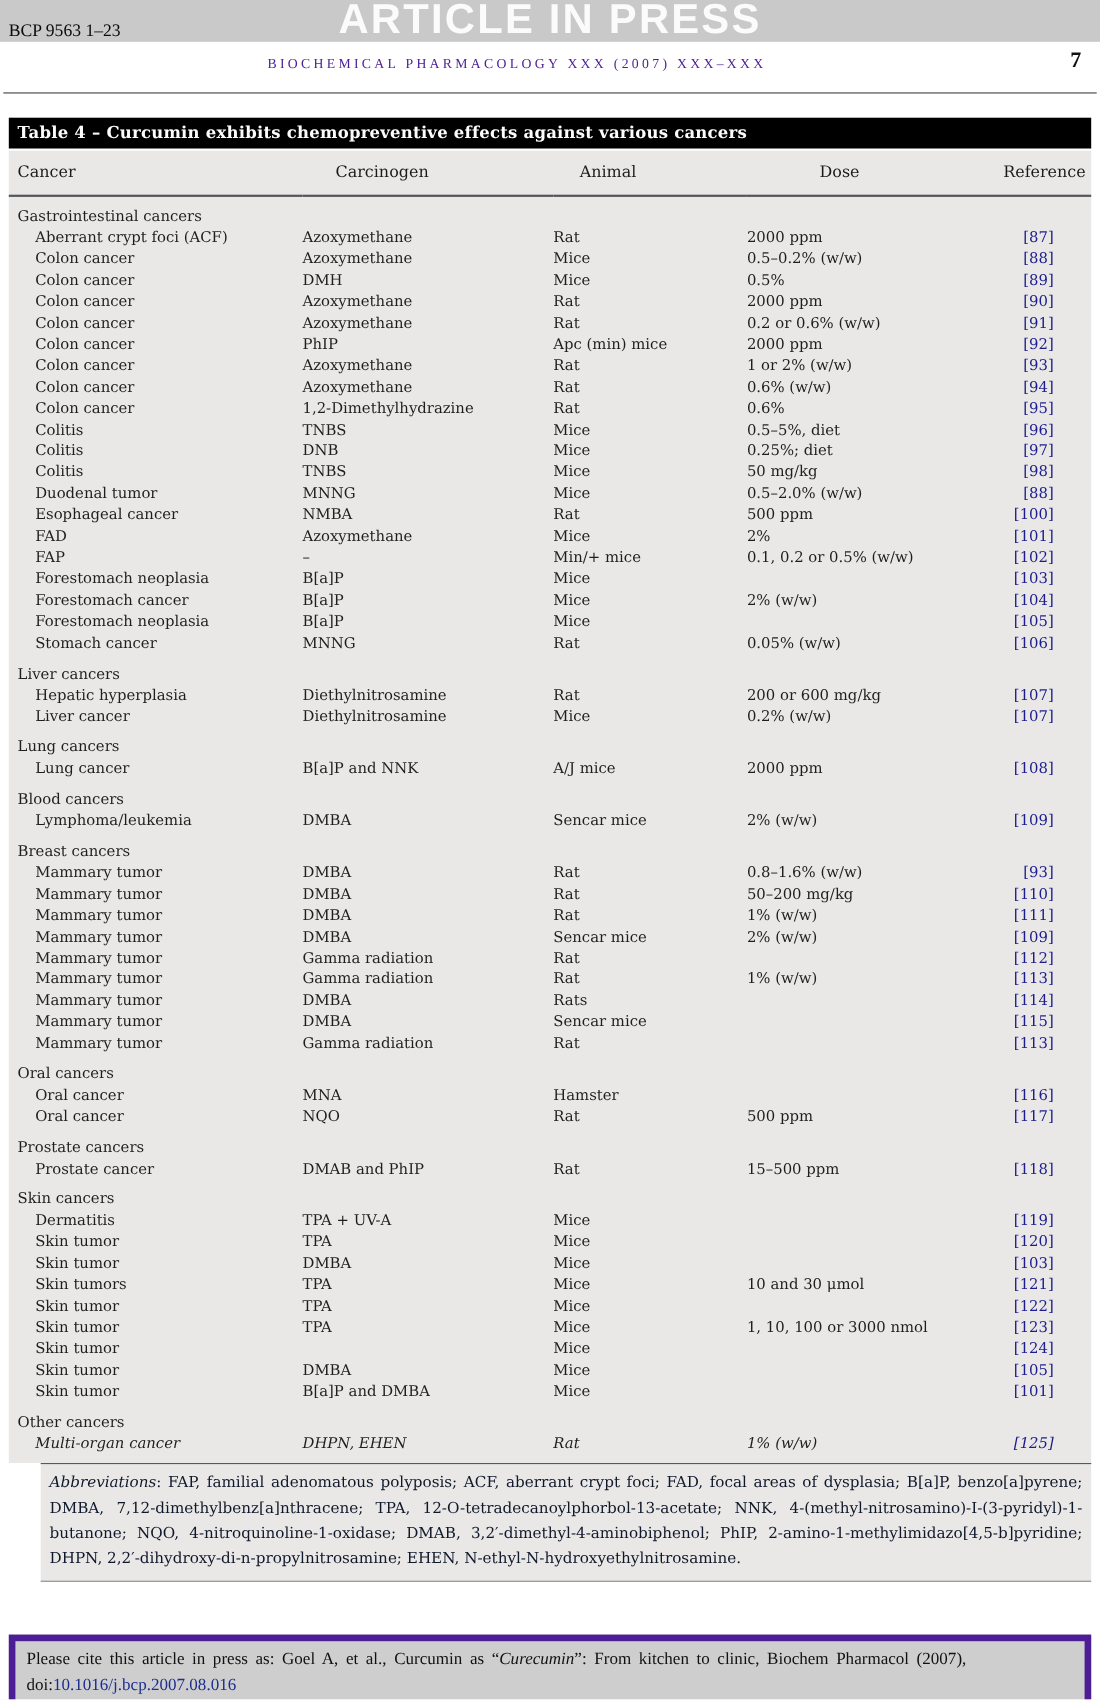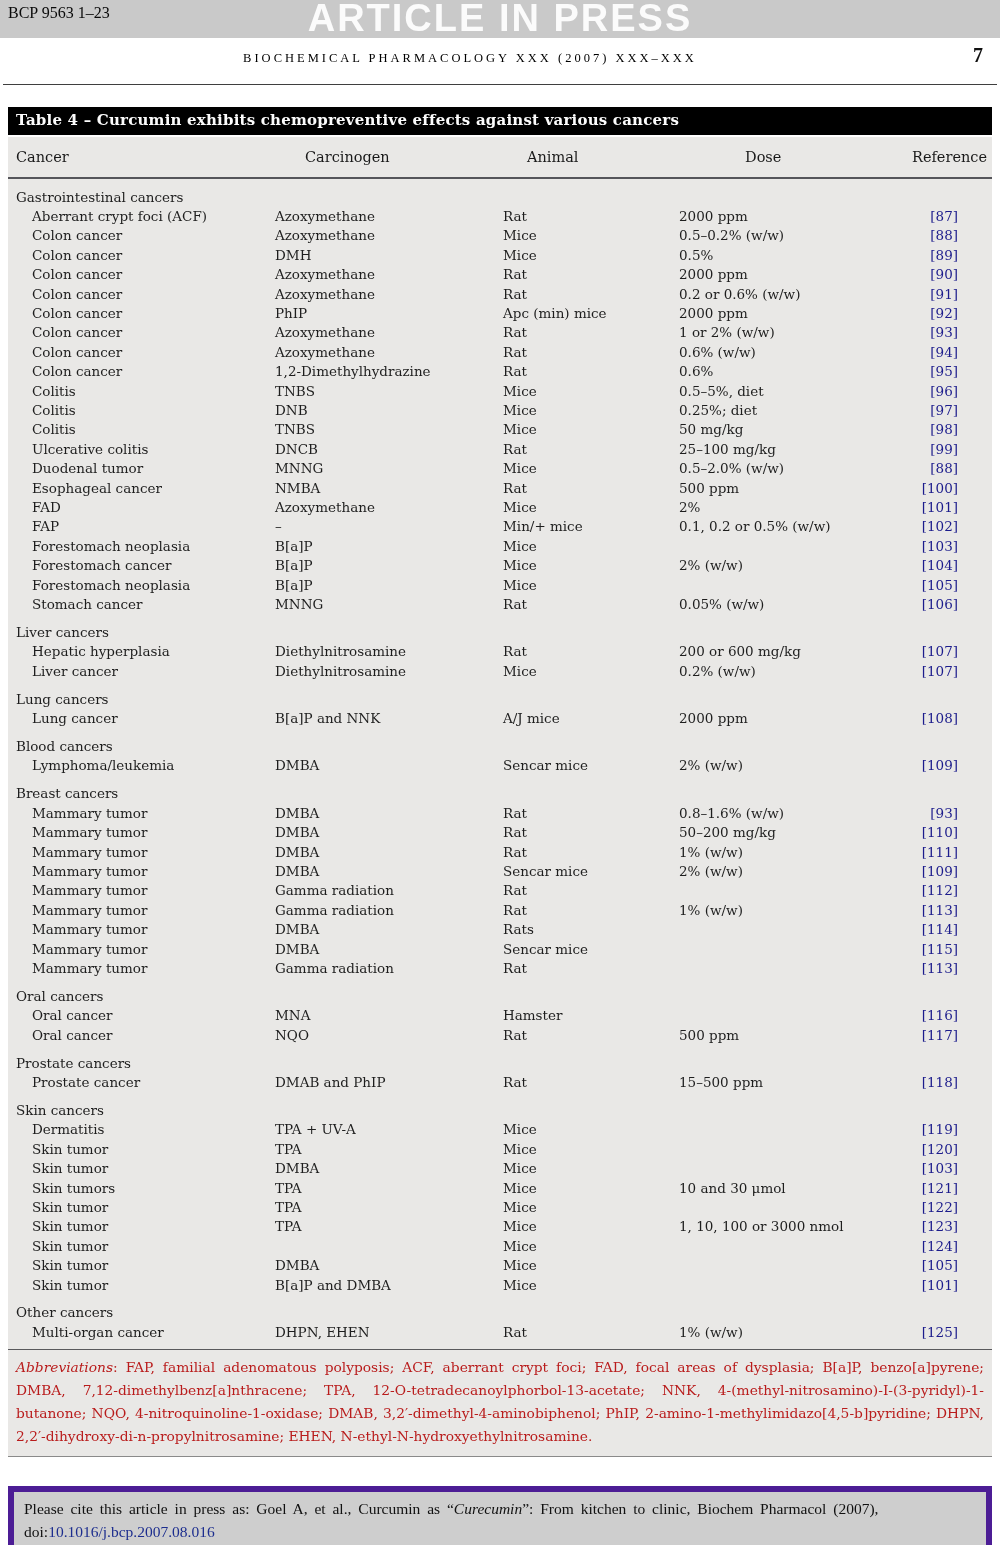--- a/index.html
+++ b/index.html
@@ -4,31 +4,31 @@
 <style>
   * { margin:0; padding:0; box-sizing:border-box; }
   html,body { background:#ffffff; }
   .page {
     position:relative; width:1000px; height:1545px; background:#ffffff;
     font-family:"DejaVu Serif", serif; color:#1a1a1a; overflow:hidden;
   }
   
   .banner { position:absolute; left:0; top:0; width:1000px; height:38px; background:#c9c9c9; }
   .manuscript-id {
-    position:absolute; left:8px; top:4px;
+    position:absolute; left:8px; top:20px;
     font-family:"Liberation Serif", serif; font-size:16px; color:#0a0a0a;text-align:center;
   }
   .banner-title {
     position:absolute; left:0; top:-3px; width:100%; text-align:center;
     font-family:"Liberation Sans", sans-serif; font-weight:bold; font-size:38px;
     color:#fbfbfb; letter-spacing:2px; white-space:nowrap;
   }
   .journal-line {
     position:absolute; top:51px; left:0; width:940px; text-align:center;
-    font-family:"Liberation Serif", serif; font-size:12.5px; letter-spacing:3px; color:#000000;
+    font-family:"Liberation Serif", serif; font-size:12.5px; letter-spacing:3px; color:#4c1d95;
     white-space:nowrap;
   }
   .page-number {
     position:absolute; top:44px; right:17px;
     font-family:"Liberation Serif", serif; font-weight:bold; font-size:20px; color:#111;
   }
   .top-rule { position:absolute; top:84px; left:3px; width:994px; border-top:1.5px solid #3f3f3f; }
 
   
   .table-block { position:absolute; top:107px; left:8px; width:984px; }
@@ -55,26 +55,26 @@
   thead th:nth-child(3) { padding-left:24px; }
   thead th:nth-child(4) { padding-left:66px; }
   thead th:nth-child(5) { text-align:right; padding-right:16px; }
   tbody td {
     font-size:13.5px; line-height:19.4px; padding:0;
     white-space:nowrap; vertical-align:bottom; color:#1e1e1e;
   }
   tr.section-row td { padding-top:8.5px; padding-left:8px; }
   tr.data-row td:nth-child(1) { padding-left:24px; }
   tr.data-row td:nth-child(5) { text-align:right; padding-right:34px; }
-  tr.last-row td { padding-bottom:7px; }
+  tr.last-row td { padding-bottom:7px;font-style:italic; }
   a.ref { color:#1c1c8c; text-decoration:none; }
   .abbrev {
     border-top:1.5px solid #59595c; border-bottom:1.5px solid #8a8a8a;
     background:#e9e8e6; padding:6px 8px 8px 8px;
-    font-size:13.8px; line-height:23px; text-align:justify; color:#b91c1c;
+    font-size:13.8px; line-height:23px; text-align:justify; color:#0f172a;margin-left:29px;
   }
   .abbrev .lab { font-style:italic; }
 
   
   .cite-box {
     position:absolute; top:1486px; left:8px; width:984px; height:66px;
     background:#cecece; border:6px solid #4c1d95; padding:5px 10px 0 10px;
     font-family:"Liberation Serif", serif; font-size:15.5px; line-height:23px; color:#111;
   }
   .cite-box .line1 { word-spacing:3px; }
@@ -197,27 +197,20 @@
             <td><a class="ref" href="#">[97]</a></td>
           </tr>
           <tr class="data-row">
             <td>Colitis</td>
             <td>TNBS</td>
             <td>Mice</td>
             <td>50 mg/kg</td>
             <td><a class="ref" href="#">[98]</a></td>
           </tr>
           <tr class="data-row">
-            <td>Ulcerative colitis</td>
-            <td>DNCB</td>
-            <td>Rat</td>
-            <td>25–100 mg/kg</td>
-            <td><a class="ref" href="#">[99]</a></td>
-          </tr>
-          <tr class="data-row">
             <td>Duodenal tumor</td>
             <td>MNNG</td>
             <td>Mice</td>
             <td>0.5–2.0% (w/w)</td>
             <td><a class="ref" href="#">[88]</a></td>
           </tr>
           <tr class="data-row">
             <td>Esophageal cancer</td>
             <td>NMBA</td>
             <td>Rat</td>

